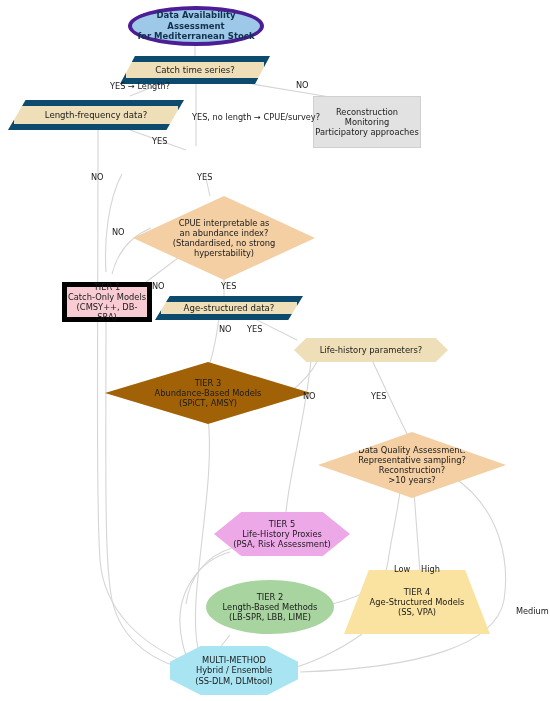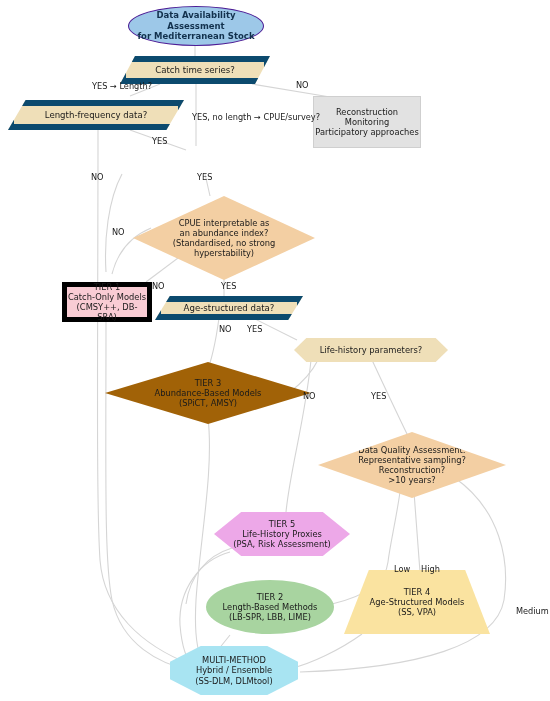--- a/index.html
+++ b/index.html
@@ -36,21 +36,21 @@
     white-space: pre-line;
   }
   .node-text {
     display: block;
     width: 100%;
     white-space: pre-line;
   }
   
   .shape-ellipse-start {
     background: #9dc8e8;
-    border: 1px solid #4c1d95;
+    border: 4px solid #4c1d95;
     border-radius: 50%;
     font-weight: bold;
     font-size: 8.5px;
     color: #12314d;
     justify-content: center;
   }
   .shape-parallelogram {
     background: #efdfb8;
     border: 6px solid #0c4a6e;
     font-size: 8.6px;
@@ -249,21 +249,21 @@
 (SS, VPA)</span>
   </div>
 
   <div class="node shape-octagon" style="left:170px; top:646px; width:128px; height:49px;">
     <span class="node-text">MULTI-METHOD
 Hybrid / Ensemble
 (SS-DLM, DLMtool)</span>
   </div>
 
   <div id="edge-labels">
-      <div class="edge-label" style="left: 92px; top: 81px; text-align: right;">YES → Length?</div>
+      <div class="edge-label" style="left: 110px; top: 81px; text-align: right;">YES → Length?</div>
       <div class="edge-label" style="left: 296px; top: 80px;">NO</div>
       <div class="edge-label" style="left: 192px; top: 112px;">YES, no length → CPUE/survey?</div>
       <div class="edge-label" style="left: 152px; top: 136px;">YES</div>
       <div class="edge-label" style="left: 91px; top: 172px;">NO</div>
       <div class="edge-label" style="left: 197px; top: 172px;">YES</div>
       <div class="edge-label" style="left: 112px; top: 227px;">NO</div>
       <div class="edge-label" style="left: 152px; top: 281px;">NO</div>
       <div class="edge-label" style="left: 221px; top: 281px;">YES</div>
       <div class="edge-label" style="left: 219px; top: 324px;">NO</div>
       <div class="edge-label" style="left: 247px; top: 324px;">YES</div>

